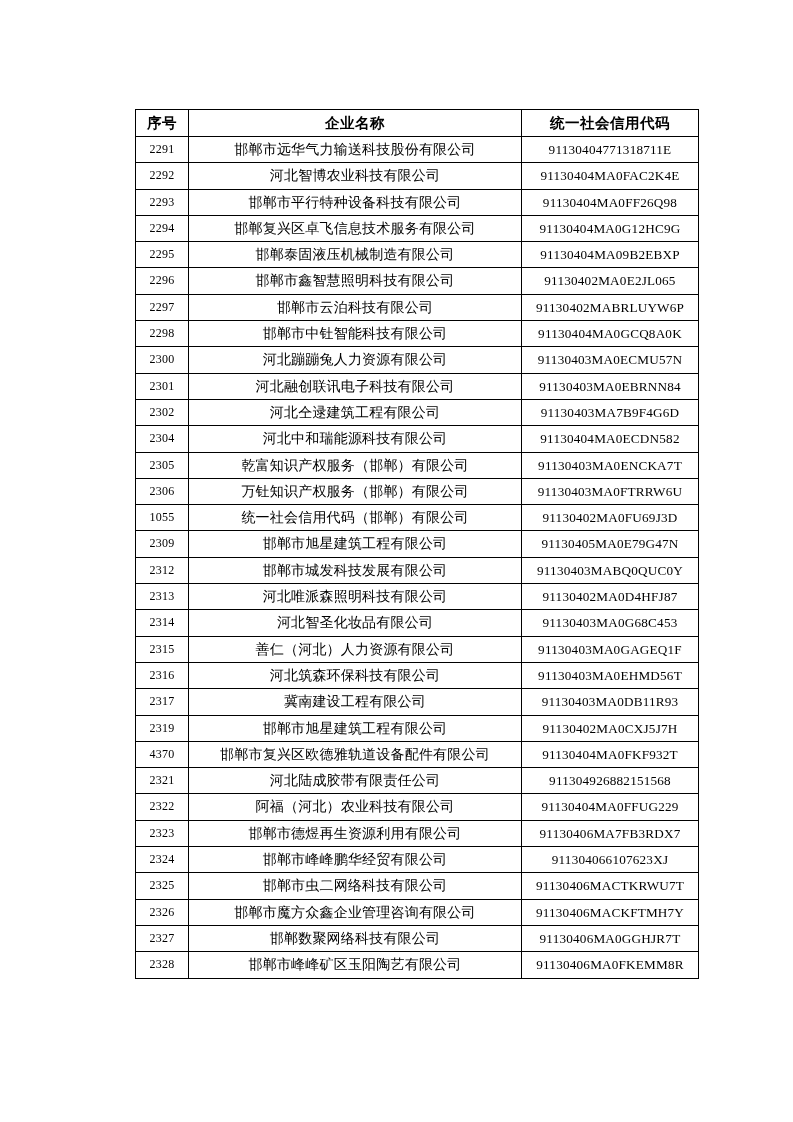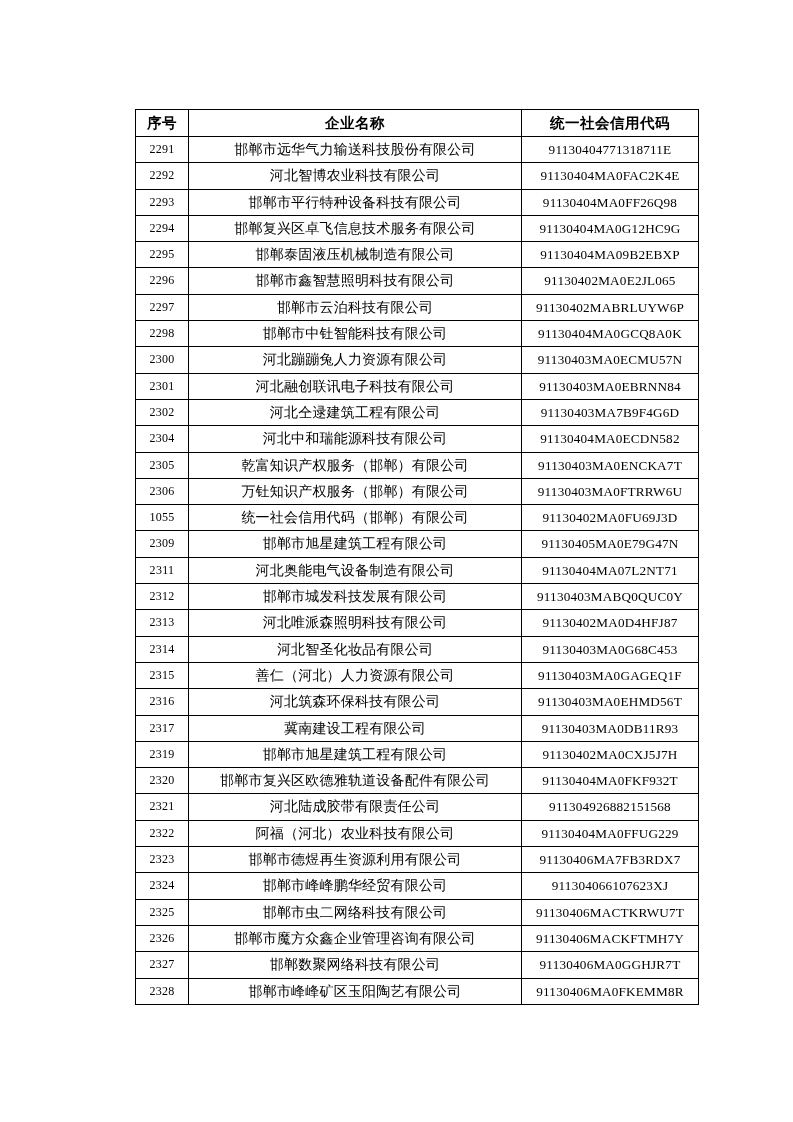--- a/index.html
+++ b/index.html
@@ -170,25 +170,20 @@
             <td class="cell-index">1055</td>
             <td class="cell-name">统一社会信用代码（邯郸）有限公司</td>
             <td class="cell-code">91130402MA0FU69J3D</td>
           </tr>
           <tr>
             <td class="cell-index">2309</td>
             <td class="cell-name">邯郸市旭星建筑工程有限公司</td>
             <td class="cell-code">91130405MA0E79G47N</td>
           </tr>
           <tr>
-            <td class="cell-index">2311</td>
-            <td class="cell-name">河北奥能电气设备制造有限公司</td>
-            <td class="cell-code">91130404MA07L2NT71</td>
-          </tr>
-          <tr>
             <td class="cell-index">2312</td>
             <td class="cell-name">邯郸市城发科技发展有限公司</td>
             <td class="cell-code">91130403MABQ0QUC0Y</td>
           </tr>
           <tr>
             <td class="cell-index">2313</td>
             <td class="cell-name">河北唯派森照明科技有限公司</td>
             <td class="cell-code">91130402MA0D4HFJ87</td>
           </tr>
           <tr>
@@ -210,21 +205,21 @@
             <td class="cell-index">2317</td>
             <td class="cell-name">冀南建设工程有限公司</td>
             <td class="cell-code">91130403MA0DB11R93</td>
           </tr>
           <tr>
             <td class="cell-index">2319</td>
             <td class="cell-name">邯郸市旭星建筑工程有限公司</td>
             <td class="cell-code">91130402MA0CXJ5J7H</td>
           </tr>
           <tr>
-            <td class="cell-index">2320</td>
+            <td class="cell-index">4370</td>
             <td class="cell-name">邯郸市复兴区欧德雅轨道设备配件有限公司</td>
             <td class="cell-code">91130404MA0FKF932T</td>
           </tr>
           <tr>
             <td class="cell-index">2321</td>
             <td class="cell-name">河北陆成胶带有限责任公司</td>
             <td class="cell-code">911304926882151568</td>
           </tr>
           <tr>
             <td class="cell-index">2322</td>

